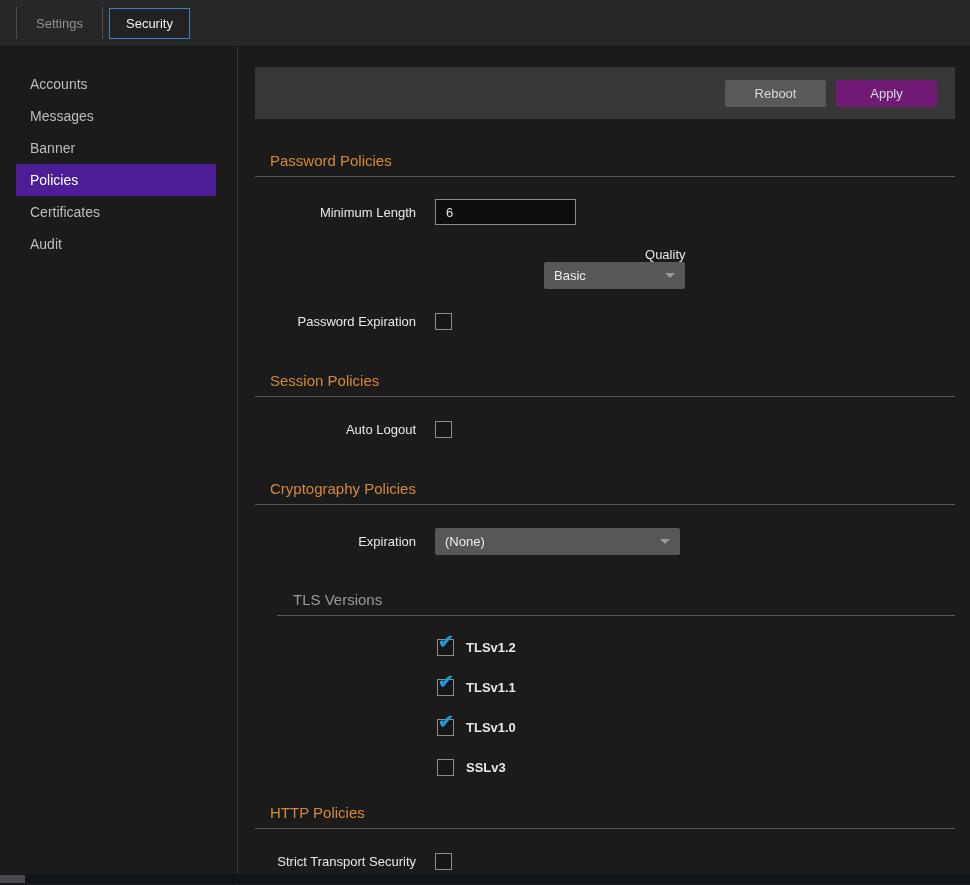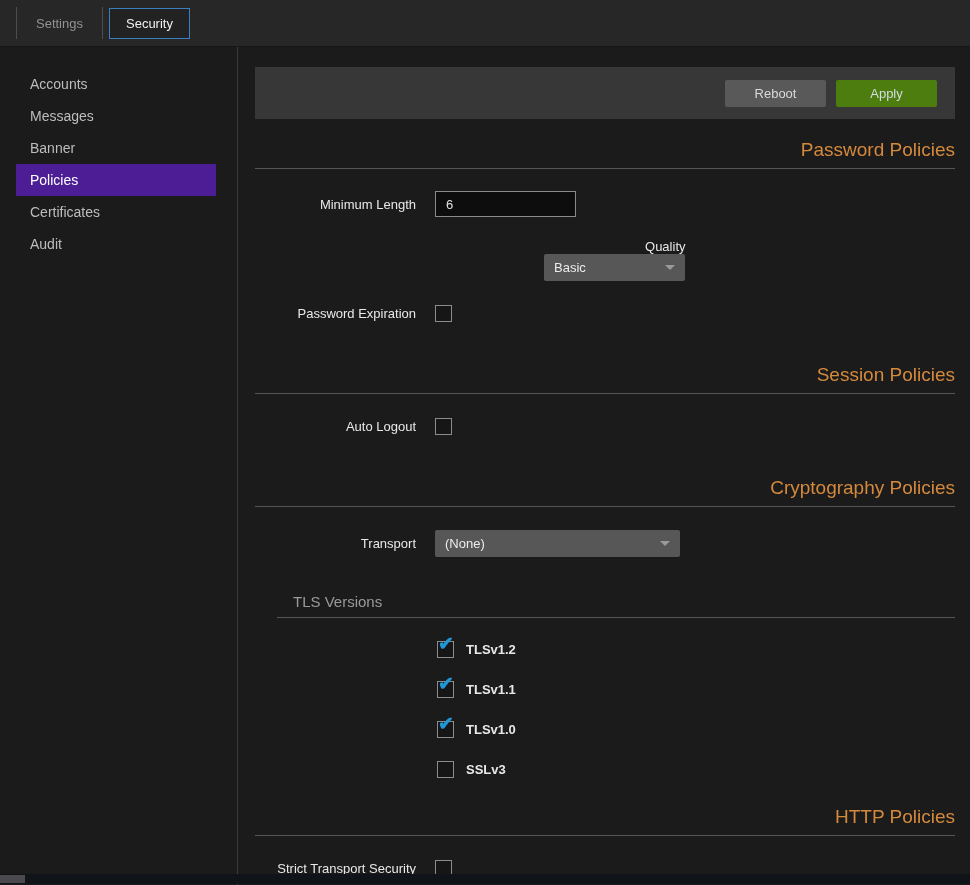--- a/index.html
+++ b/index.html
@@ -26,24 +26,24 @@
                margin-left:16px; margin-right:21px; padding-left:14px; }
 
   .main { flex:1; padding:0 15px 0 17px; }
 
   
   .toolbar { margin-top:20px; height:52px; background:#373737; display:flex;
              align-items:center; justify-content:flex-end; gap:10px; padding-right:18px; }
   .btn { width:101px; height:27px; font-size:13px; border:none; border-radius:2px;
          cursor:pointer; font-family:inherit; }
   .btn-gray { background:#595959; color:#d9d9d9; }
-  .btn-blue { background:#4d7c0f; color:#d3dde4; }
-
-  
-  .sec-title { font-size:19px; color:#d5893c; margin:20px 0 0 15px;text-align:right; }
+  .btn-blue { background:#701a75; color:#d3dde4; }
+
+  
+  .sec-title { font-size:15px; color:#d5893c; margin:33px 0 0 15px; }
   .sec-title.mt42 { margin-top:42px; }
   .sec-title.mt28 { margin-top:28px; }
   .divider { height:1px; background:#555555; border:none; margin-top:7px; }
   .sub-title { font-size:15px; color:#9a9a9a; margin:36px 0 0 38px; }
   .divider.indent { margin-left:22px; }
 
   
   .form-row { display:flex; align-items:center; margin-left:0; }
   .form-label { width:161px; text-align:right; font-size:13px; font-weight:normal;
                 color:#e8e8e8; flex:none; }
@@ -143,21 +143,21 @@
         <div class="form-label">Auto Logout</div>
         <div class="checkbox ctrl">
           
         </div>
       </div>
 
       <div class="sec-title mt42">Cryptography Policies</div>
       <hr class="divider">
 
       <div class="form-row mr5">
-        <div class="form-label">Transport</div>
+        <div class="form-label">Expiration</div>
         <div class="dropdown dd-w245 ctrl">
           <span>(None)</span>
           <span class="caret"></span>
         </div>
       </div>
 
       <div class="sub-title">TLS Versions</div>
       <hr class="divider indent">
 
       <div class="tls-row mr6">

